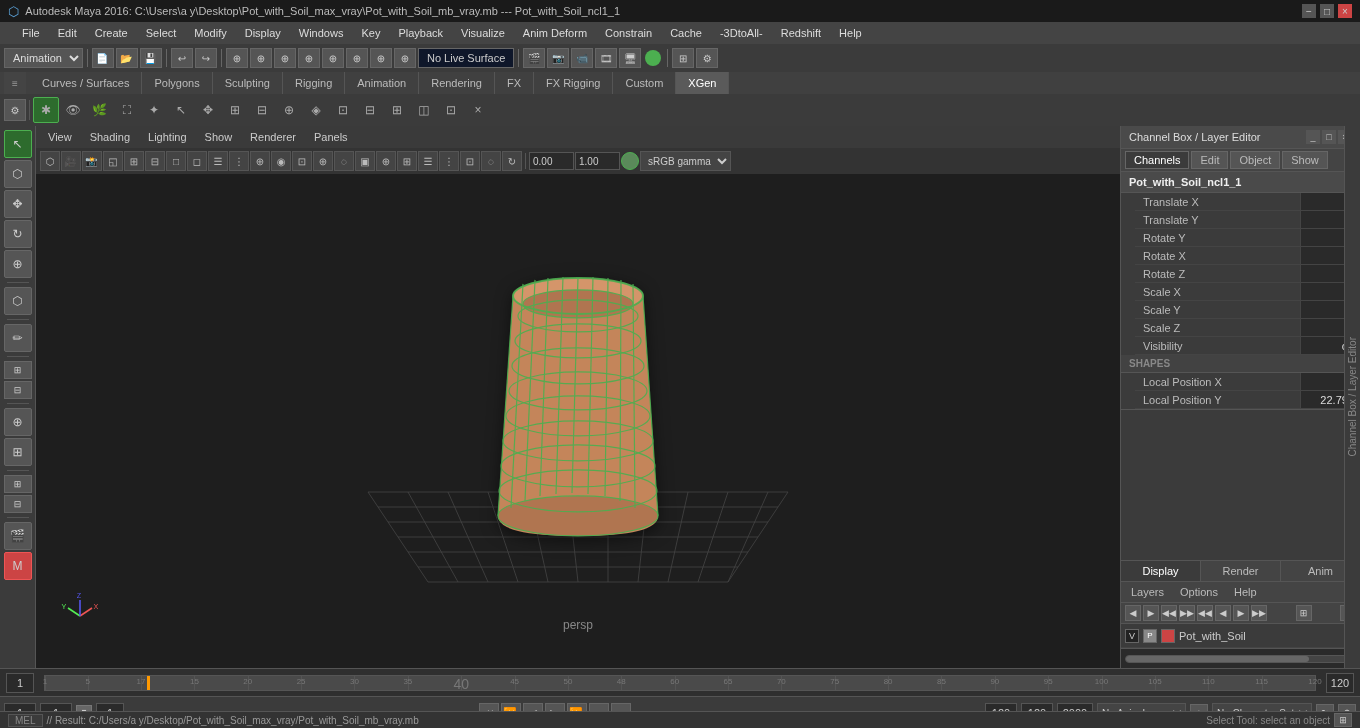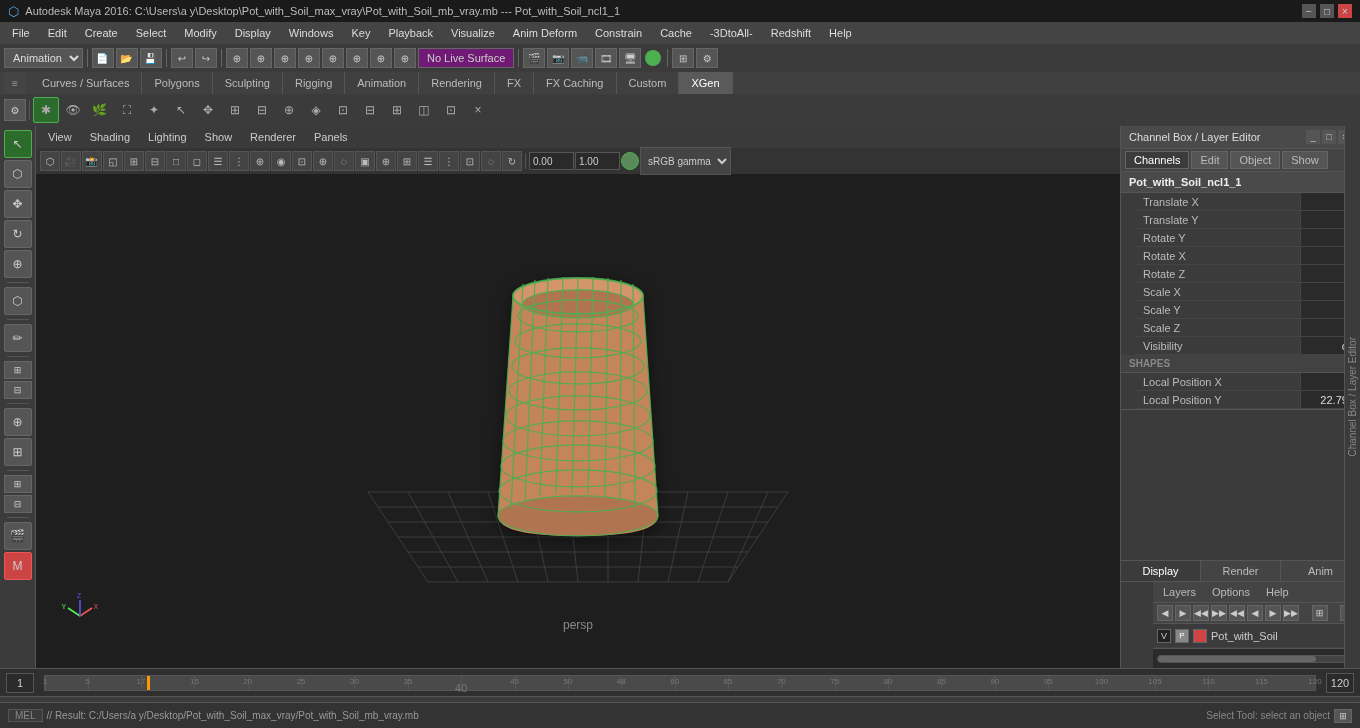--- a/index.html
+++ b/index.html
@@ -50,21 +50,21 @@
       justify-content: center;
     }
 
     
     #menu-bar {
       width: 100%;
       height: 22px;
       background: #444;
       display: flex;
       align-items: center;
-      padding: 0 4px;
+      padding: 0 14px;
       position: absolute;
       top: 22px;
       left: 0;
       z-index: 99;
       gap: 2px;
     }
     .menu-item {
       padding: 2px 8px;
       color: #ddd;
       font-size: 11px;
@@ -105,21 +105,21 @@
       align-items: center;
       justify-content: center;
     }
     .tb-separator {
       width: 1px;
       height: 18px;
       background: #666;
       margin: 0 2px;
     }
     .no-live-surface {
-      background: #701a75;
+      background: #0f172a;
       color: #ccc;
       border: 1px solid #666;
       padding: 2px 8px;
       font-size: 11px;
       height: 20px;
       display: flex;
       align-items: center;
     }
     .green-circle {
       width: 16px;
@@ -343,21 +343,21 @@
     .vp-tb-input {
       width: 45px;
       height: 18px;
       background: #2a2a2a;
       border: 1px solid #555;
       color: #ccc;
       font-size: 10px;
       padding: 0 3px;
     }
     .vp-tb-select {
-      height: 28px;
+      height: 20px;
       background: #444;
       border: 1px solid #555;
       color: #ccc;
       font-size: 10px;
       padding: 0 3px;
     }
     .vp-circle-btn {
       width: 18px;
       height: 18px;
       background: #5a8a5a;
@@ -515,21 +515,20 @@
       cursor: pointer;
       background: #444;
       border-right: 1px solid #555;
     }
     .dra-tab.active { background: #3b3b3b; color: #fff; }
     .dra-tab:last-child { border-right: none; }
 
     
     #layers-section {
       background: #3b3b3b;
-      padding-left: 32px;
     }
     #layers-menubar {
       display: flex;
       padding: 2px 4px;
       gap: 4px;
       background: #444;
       border-bottom: 1px solid #555;
     }
     .layers-menu-item {
       padding: 2px 6px;
@@ -783,21 +782,21 @@
 
 <div id="module-tabs">
   <div class="mod-tab-left-icon">≡</div>
 <div class="mod-tab">Curves / Surfaces</div>
     <div class="mod-tab">Polygons</div>
     <div class="mod-tab">Sculpting</div>
     <div class="mod-tab">Rigging</div>
     <div class="mod-tab">Animation</div>
     <div class="mod-tab">Rendering</div>
     <div class="mod-tab">FX</div>
-    <div class="mod-tab">FX Caching</div>
+    <div class="mod-tab">FX Rigging</div>
     <div class="mod-tab">Custom</div>
     <div class="mod-tab active">XGen</div>
   </div>
 
 <div id="icon-toolbar">
   <div class="icon-settings">⚙</div>
   <div class="icon-separator"></div>
   <button class="icon-btn active-green">✱</button>
   <button class="icon-btn">👁</button>
   <button class="icon-btn">🌿</button>
@@ -1109,21 +1108,21 @@
         <div style="position: absolute; left: 11.7647%; top: 1px; font-size: 8px; color: rgb(119, 119, 119); transform: translateX(-50%);">15</div>
         <div style="position: absolute; left: 15.9664%; top: 0px; bottom: 0px; width: 1px; background: rgb(85, 85, 85);"></div>
         <div style="position: absolute; left: 15.9664%; top: 1px; font-size: 8px; color: rgb(119, 119, 119); transform: translateX(-50%);">20</div>
         <div style="position: absolute; left: 20.1681%; top: 0px; bottom: 0px; width: 1px; background: rgb(85, 85, 85);"></div>
         <div style="position: absolute; left: 20.1681%; top: 1px; font-size: 8px; color: rgb(119, 119, 119); transform: translateX(-50%);">25</div>
         <div style="position: absolute; left: 24.3697%; top: 0px; bottom: 0px; width: 1px; background: rgb(85, 85, 85);"></div>
         <div style="position: absolute; left: 24.3697%; top: 1px; font-size: 8px; color: rgb(119, 119, 119); transform: translateX(-50%);">30</div>
         <div style="position: absolute; left: 28.5714%; top: 0px; bottom: 0px; width: 1px; background: rgb(85, 85, 85);"></div>
         <div style="position: absolute; left: 28.5714%; top: 1px; font-size: 8px; color: rgb(119, 119, 119); transform: translateX(-50%);">35</div>
         <div style="position: absolute; left: 32.7731%; top: 0px; bottom: 0px; width: 1px; background: rgb(85, 85, 85);"></div>
-        <div style="position: absolute; left: 32.7731%; top: 6px; font-size: 11px; color: rgb(119, 119, 119); transform: translateX(-50%);">40</div>
+        <div style="position: absolute; left: 32.7731%; top: 0; font-size: 14px; color: rgb(119, 119, 119); transform: translateX(-50%);">40</div>
         <div style="position: absolute; left: 36.9748%; top: 0px; bottom: 0px; width: 1px; background: rgb(85, 85, 85);"></div>
         <div style="position: absolute; left: 36.9748%; top: 1px; font-size: 8px; color: rgb(119, 119, 119); transform: translateX(-50%);">45</div>
         <div style="position: absolute; left: 41.1765%; top: 0px; bottom: 0px; width: 1px; background: rgb(85, 85, 85);"></div>
         <div style="position: absolute; left: 41.1765%; top: 1px; font-size: 8px; color: rgb(119, 119, 119); transform: translateX(-50%);">50</div>
         <div style="position: absolute; left: 45.3782%; top: 0px; bottom: 0px; width: 1px; background: rgb(85, 85, 85);"></div>
         <div style="position: absolute; left: 45.3782%; top: 1px; font-size: 8px; color: rgb(119, 119, 119); transform: translateX(-50%);">48</div>
         <div style="position: absolute; left: 49.5798%; top: 0px; bottom: 0px; width: 1px; background: rgb(85, 85, 85);"></div>
         <div style="position: absolute; left: 49.5798%; top: 1px; font-size: 8px; color: rgb(119, 119, 119); transform: translateX(-50%);">60</div>
         <div style="position: absolute; left: 53.7815%; top: 0px; bottom: 0px; width: 1px; background: rgb(85, 85, 85);"></div>
         <div style="position: absolute; left: 53.7815%; top: 1px; font-size: 8px; color: rgb(119, 119, 119); transform: translateX(-50%);">65</div>
@@ -1180,21 +1179,21 @@
     </select>
     <button style="width:18px;height:18px;background:#555;border:1px solid #666;color:#ccc;font-size:9px;cursor:pointer;">+</button>
     <select style="height:20px;background:#444;border:1px solid #555;color:#ccc;font-size:10px;">
       <option>No Character Set</option>
     </select>
     <button style="width:18px;height:18px;background:#555;border:1px solid #666;color:#ccc;font-size:9px;cursor:pointer;">↻</button>
     <button style="width:18px;height:18px;background:#555;border:1px solid #666;color:#ccc;font-size:9px;cursor:pointer;">⚙</button>
   </div>
 </div>
 
-<div id="status-line" style="bottom: 0px; height: 26px;">
+<div id="status-line" style="bottom: 0px; height: 17px;">
   <span style="color:#888;font-size:10px;background:#3b3b3b;padding:0 6px;margin-right:4px;border:1px solid #555;">MEL</span>
   <span style="color:#999;font-size:10px;flex:1;">// Result: C:/Users/a y/Desktop/Pot_with_Soil_max_vray/Pot_with_Soil_mb_vray.mb</span>
   <span style="color:#888;font-size:10px;margin-left:auto;">Select Tool: select an object</span>
   <button style="width:18px;height:14px;background:#555;border:1px solid #666;color:#ccc;font-size:9px;margin-left:4px;">⊞</button>
 </div>
 
 <div id="right-edge">
     <span id="right-edge-label" style="writing-mode:vertical-rl;text-orientation:mixed;transform:rotate(180deg);font-size:10px;color:#888;white-space:nowrap;">Channel Box / Layer Editor</span>
   </div>
 

